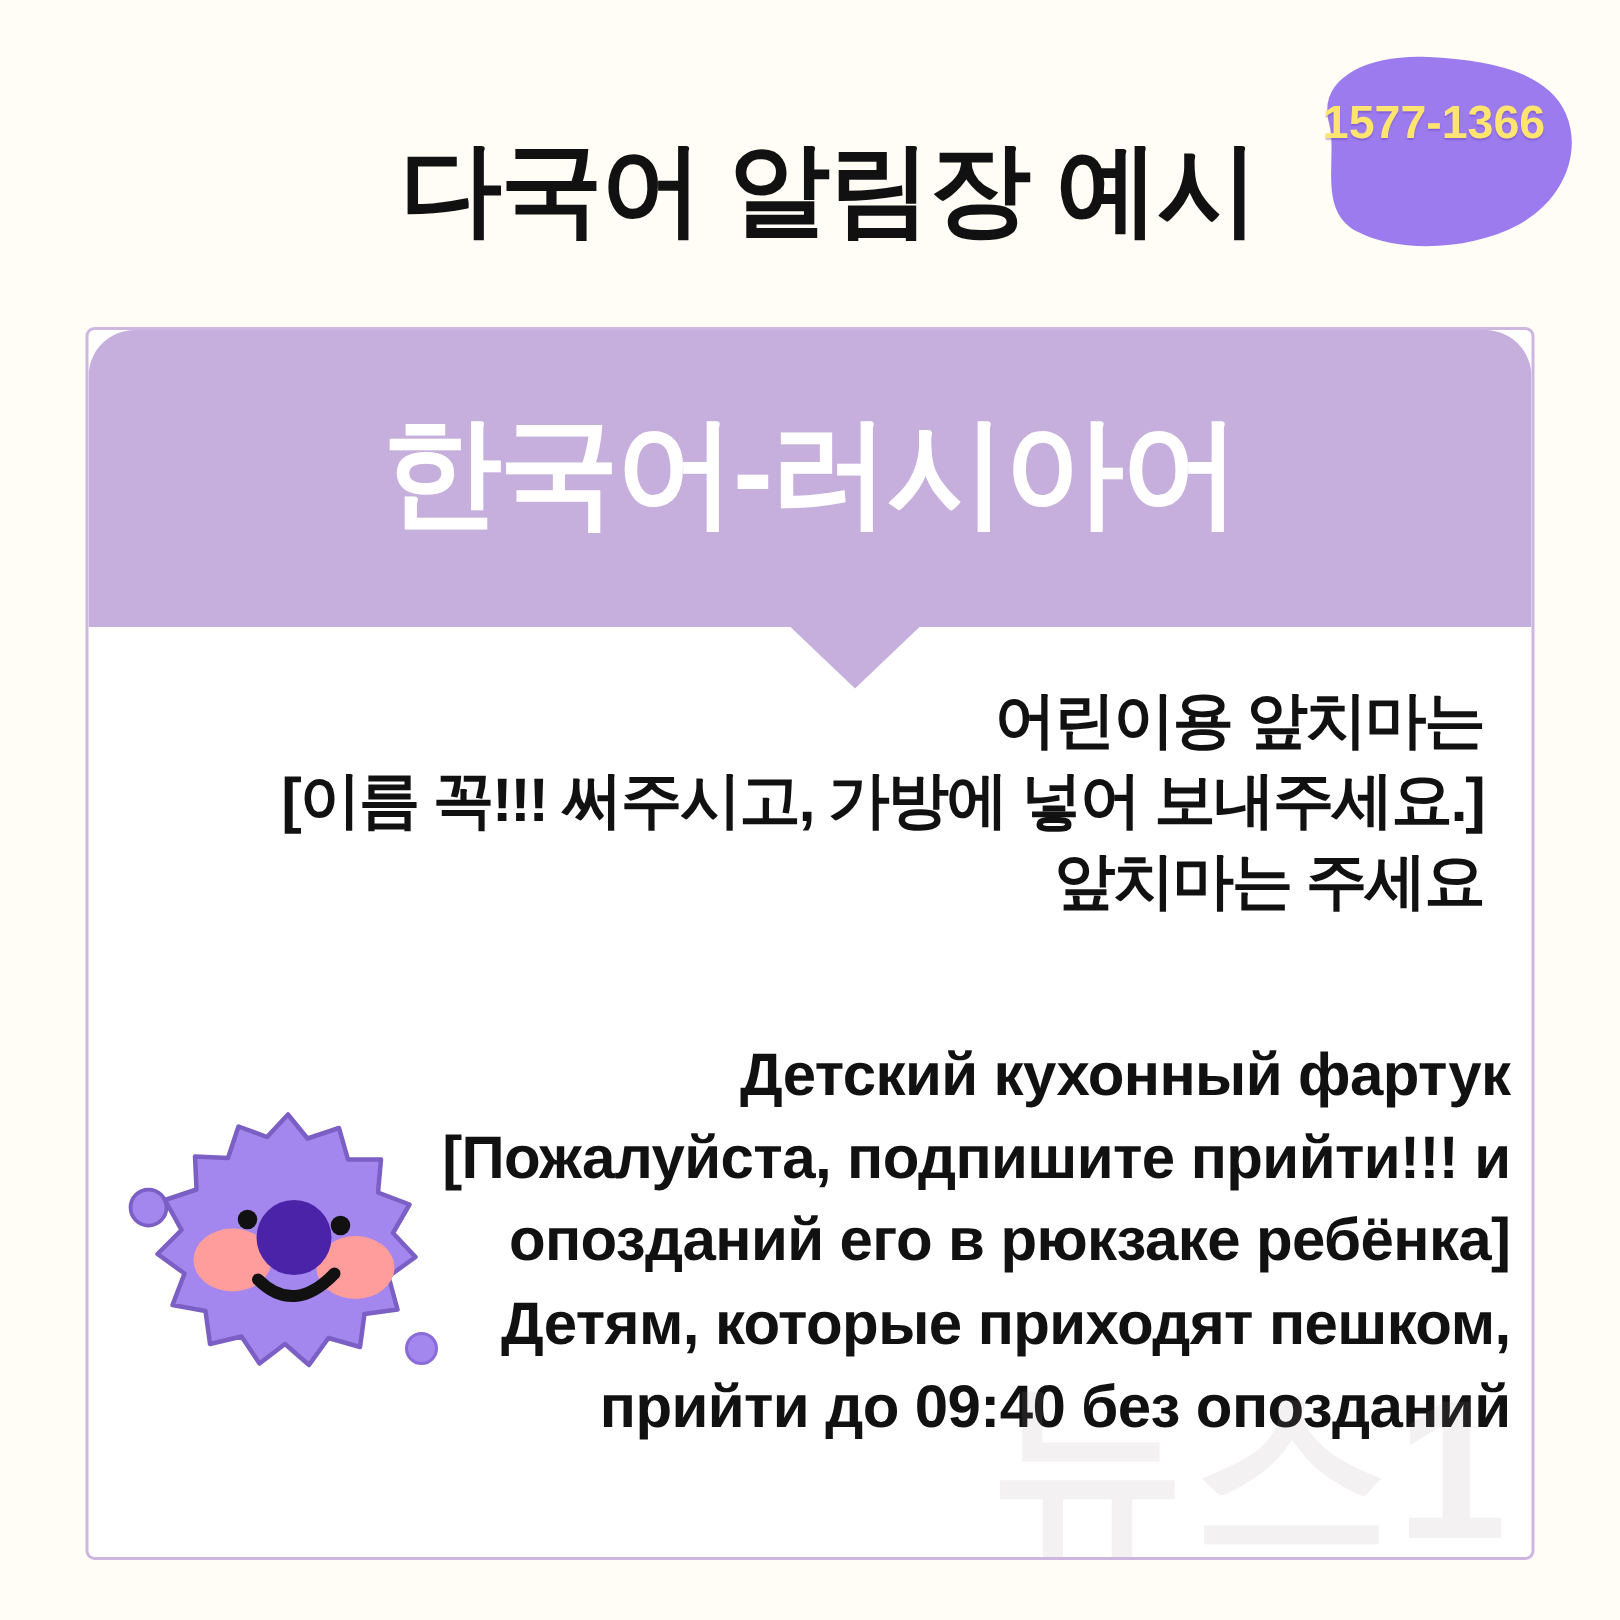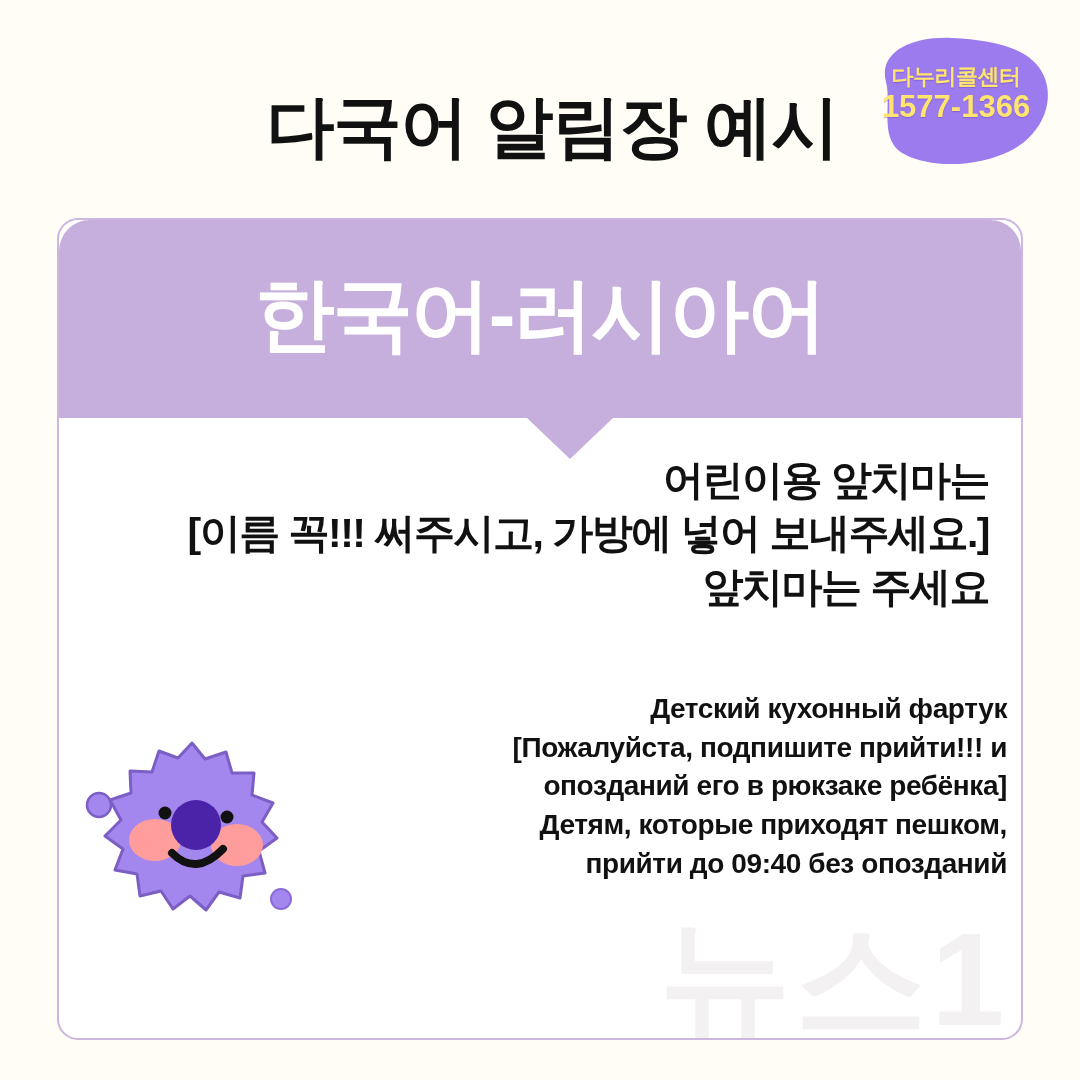--- a/index.html
+++ b/index.html
@@ -30,21 +30,21 @@
   }
   .badge-text .l1{ display:block; font-size:22px; letter-spacing:-.5px; }
   .badge-text .l2{ display:block; font-size:31px; letter-spacing:0px; }
 
   
   .card{
     position:absolute; left:57px; top:218px;
     width:966px; height:822px;
     background:#FFFFFF;
     border:2px solid #CDB6DF;
-    border-radius:21px;
+    border-radius:6px;
     overflow:hidden;
   }
   .card-header{
     position:absolute; left:0; top:0; width:962px; height:198px;
     background:#C6AFDC;
     display:flex; align-items:center; justify-content:center;
     border-radius:31px 31px 0 0;
   }
   .card-header-title{
     color:#FFFFFF; font-size:80px; font-weight:bold;
@@ -64,21 +64,21 @@
     position:absolute; left:30px; top:234px; width:900px;
     font-size:41px; font-weight:bold; color:#111111;
     line-height:1.30; letter-spacing:-1.5px;
     text-align:right;
   }
   .ko-block .line{ display:block; white-space:nowrap; }
 
   
   .ru-block{
     position:absolute; right:14px; top:470px; width:780px;
-    font-size:28px; font-weight:bold; color:#111111;
+    font-size:40px; font-weight:bold; color:#111111;
     line-height:1.38; letter-spacing:-.4px;
     text-align:right;
   }
   .ru-block .line{ display:block; white-space:nowrap; }
 
   
   .mascot{ position:absolute; left:18px; top:515px; width:230px; height:200px; }
   .mascot svg{ position:absolute; inset:0; }
 
   .dot-bullet{
@@ -105,21 +105,20 @@
 <div id="root">
 
   <div class="page-title">다국어 알림장 예시</div>
 
   <div class="badge-wrap">
     <svg viewBox="0 0 200 140">
       <path d="M30 52 C22 22 56 6 96 8 C138 10 176 18 188 46 C199 72 186 104 156 120
                C124 137 76 139 48 124 C22 110 36 74 30 52 Z" fill="#9B7BEE"></path>
     </svg>
     <div class="badge-text">
-      <span class="l1">다누리콜센터</span>
       <span class="l2">1577-1366</span>
     </div>
   </div>
 
   <div class="card">
 
     <div class="card-header">
       <div class="card-header-title">한국어-러시아어</div>
     </div>
     <div class="header-tail"></div>

